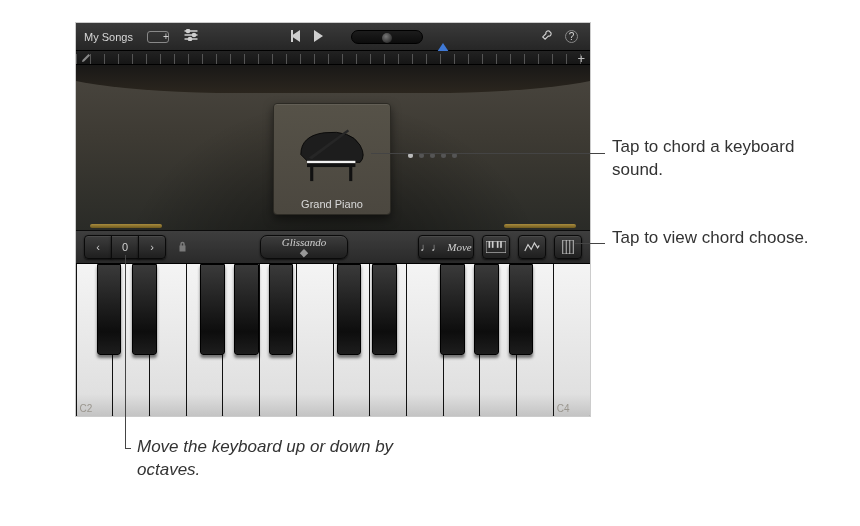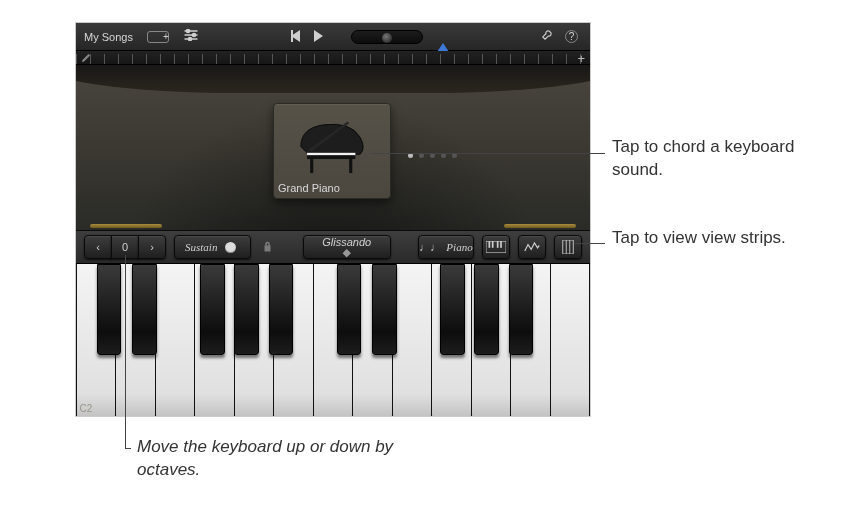--- a/index.html
+++ b/index.html
@@ -89,26 +89,26 @@
       linear-gradient(#4a463f 0%, #3d3a33 45%, #2a2b27 100%);
     position:relative;
     overflow:hidden;
   }
   .rest-area::before{
     content:""; position:absolute; left:-40px;right:-40px;top:-6px;height:34px;
     border-radius:0 0 200px 200px / 0 0 30px 30px;
     background: linear-gradient(#151515,#2b261e);
   }
   .instrument-card{
-    position:absolute; left:197px; top:38px; width:118px; height:96px;
+    position:absolute; left:197px; top:38px; width:118px; height:112px;
     background: linear-gradient(#565248,#4b473f);
     border:1px solid #2c2a24;
     border-radius:4px;
     box-shadow: inset 0 1px 0 rgba(255,255,255,0.08), 0 4px 10px rgba(0,0,0,0.5);
-    display:flex; flex-direction:column; align-items:flex-start; padding:6px 4px 4px;
+    display:flex; flex-direction:column; align-items:center; padding:6px 4px 4px;
     color:#d9d9d9; font-size:11px;
   }
   .instrument-img{
     flex:1; width:100%; display:flex; align-items:center; justify-content:center;
   }
   .instrument-img svg{ width:78px; height:70px; }
   .instrument-label{ padding-top:2px; }
   .dot-nav{
     position:absolute; left:332px; top:88px; display:flex; gap:6px;
   }
@@ -140,21 +140,21 @@
     box-shadow: inset 0 1px 0 rgba(255,255,255,0.07), 0 1px 2px rgba(0,0,0,0.7);
     display:flex; align-items:center; justify-content:center;
     color:#d0d0d0;
     font-size:11px;
   }
   .seg{ display:flex; }
   .seg .btn{ border-radius:0; margin-left:-1px; }
   .seg .btn:first-child{ border-top-left-radius:4px; border-bottom-left-radius:4px; margin-left:0; }
   .seg .btn:last-child{ border-top-right-radius:4px; border-bottom-right-radius:4px; }
   .btn.wide{ min-width:70px; padding:0 10px; font-style:italic; font-family: Georgia, serif;}
-  .btn.wide2{ min-width:88px; font-style:italic; font-family: Liberation Sans, sans-serif; display:flex;flex-direction:column;line-height:10px;}
+  .btn.wide2{ min-width:88px; font-style:italic; font-family: Liberation Serif, serif; display:flex;flex-direction:column;line-height:10px;border-radius:7px;}
   .sustain-led{
     width:11px;height:11px;border-radius:50%;background:#ddd;margin-left:8px;margin-right:4px;
     box-shadow:inset 0 -1px 1px rgba(0,0,0,.4);
   }
   .btn .tiny{color:#999;font-style:normal;}
   .spacer{flex:1;}
   .btn.icononly svg{width:16px;height:14px;}
   .btn.kbd svg{width:20px;height:12px;}
   .lock{width:16px;display:flex;justify-content:center;}
   .lock svg{width:9px;height:12px;opacity:.6;}
@@ -298,38 +298,34 @@
       <div class="btn">
           <span>‹</span>
         </div>
       <div class="btn">
           <span>0</span>
         </div>
       <div class="btn">
           <span>›</span>
         </div>
     </div>
-    <div class="btn wide">
-      <span>Sustain</span>
-      <span class="sustain-led"></span>
-    </div>
     <div class="lock">
       <svg viewBox="0 0 12 16">
           <path fill="#aaa" d="M3 6V4a3 3 0 016 0v2h1v8H2V6h1zm2 0h2V4a1 1 0 00-2 0v2z"></path>
         </svg>
     </div>
     <div class="spacer"></div>
     <div class="btn wide2">
       <span>Glissando</span>
       <span class="tiny">◆</span>
     </div>
     <div class="spacer"></div>
     <div class="btn" style="min-width:56px;">
       <span style="margin-right:5px;">♩♩</span>
-      <span style="font-style:italic;font-family:Georgia,serif;">Piano</span>
+      <span style="font-style:italic;font-family:Georgia,serif;">Move</span>
     </div>
     <div class="btn kbd">
       <svg viewBox="0 0 24 14">
           <rect x="0" y="0" width="24" height="14" fill="none" stroke="#cfcfcf"></rect>
           <g fill="#cfcfcf">
             <rect x="3" y="0" width="2" height="8"></rect>
             <rect x="7" y="0" width="2" height="8"></rect>
             <rect x="13" y="0" width="2" height="8"></rect>
             <rect x="17" y="0" width="2" height="8"></rect>
           </g>
@@ -359,37 +355,40 @@
       <div class="white-key"></div>
       <div class="white-key"></div>
       <div class="white-key"></div>
       <div class="white-key"></div>
       <div class="white-key"></div>
       <div class="white-key"></div>
       <div class="white-key"></div>
       <div class="white-key"></div>
       <div class="white-key"></div>
       <div class="white-key"></div>
+      <div class="white-key">
+          <span class="oct-label">C4</span>
+        </div>
     </div>
     <div class="black-keys">
       <div class="black-key" style="left:4.0%"></div>
       <div class="black-key" style="left:10.9%"></div>
       <div class="black-key" style="left:24.1%"></div>
       <div class="black-key" style="left:30.8%"></div>
       <div class="black-key" style="left:37.5%"></div>
       <div class="black-key" style="left:50.7%"></div>
       <div class="black-key" style="left:57.6%"></div>
       <div class="black-key" style="left:70.8%"></div>
       <div class="black-key" style="left:77.5%"></div>
       <div class="black-key" style="left:84.2%"></div>
     </div>
   </div>
 </div>
 
 <div class="co-line h" style="left:371px; top:153px; width:234px;"></div>
 <div class="callout" style="left:612px; top:136px; width:220px;">Tap to chord a keyboard sound.</div>
 
 <div class="co-line h" style="left:575px; top:243px; width:30px;"></div>
-<div class="callout" style="left:612px; top:227px; width:220px;">Tap to view view strips.</div>
+<div class="callout" style="left:612px; top:227px; width:220px;">Tap to view chord choose.</div>
 
 <div class="co-line v" style="left:125px; top:255px; height:193px;"></div>
 <div class="co-line h" style="left:125px; top:448px; width:6px;"></div>
 <div class="callout" style="left:137px; top:436px; width:260px;font-style:italic;">Move the keyboard up or down by octaves.</div>
 
 </body></html>

